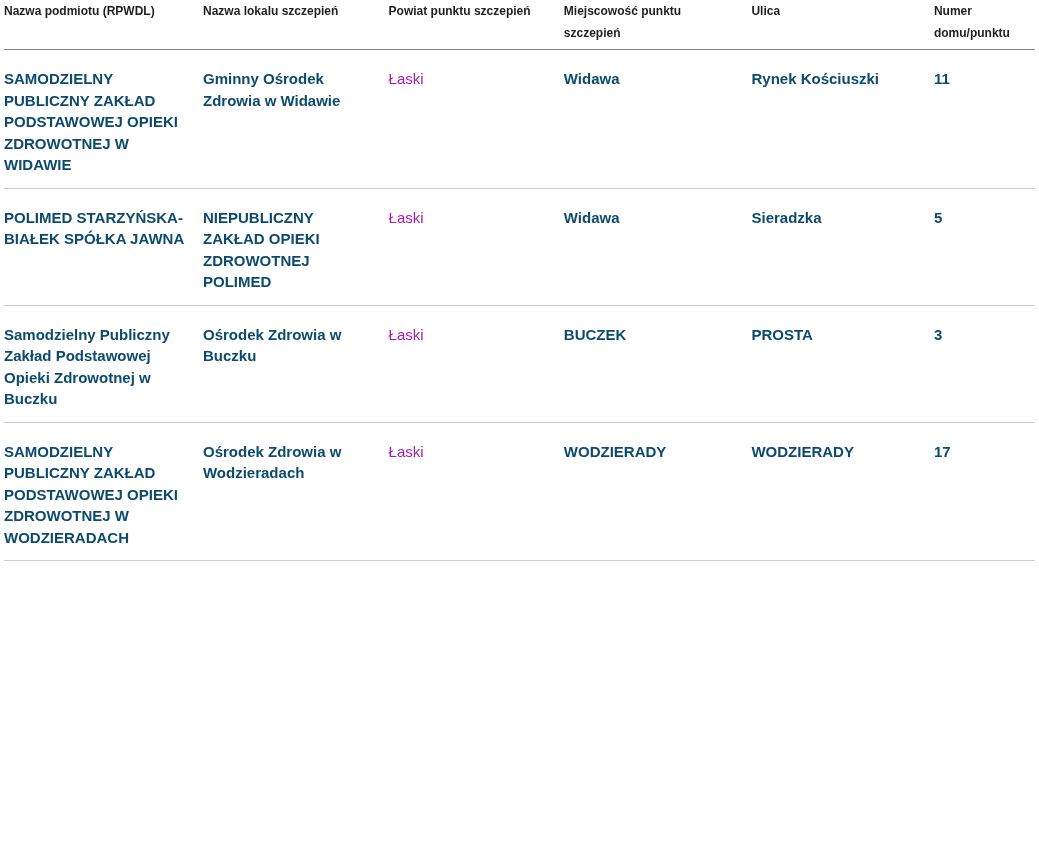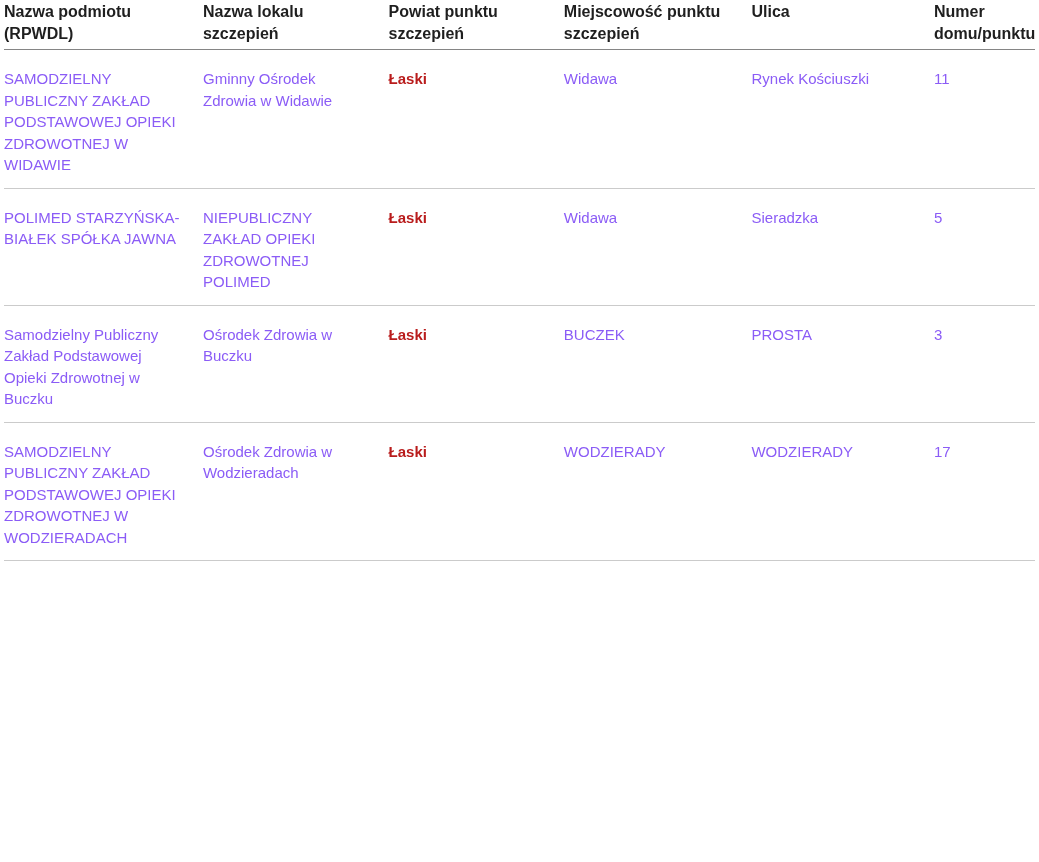--- a/index.html
+++ b/index.html
@@ -21,38 +21,38 @@
   }
   col.c1 { width: 19.3%; }
   col.c2 { width: 18.0%; }
   col.c3 { width: 17.0%; }
   col.c4 { width: 18.2%; }
   col.c5 { width: 17.7%; }
   col.c6 { width: 9.8%; }
   th {
     text-align: left;
     vertical-align: top;
-    font-size: 16px;
+    font-size: 12px;
     line-height: 21.5px;
     font-weight: 700;
     color: #1f1f1f;
     padding: 1px 18px 5px 0;
     border-bottom: 1px solid #858585;
   }
   td {
     text-align: left;
     vertical-align: top;
     font-size: 15px;
     line-height: 21.5px;
-    font-weight: 400;
-    color: #8b5cf6;
+    font-weight: 700;
+    color: #0c4a6e;
     padding: 18px 18px 12px 0;
     border-bottom: 1px solid #cbcbcb;
   }
-  td.county { font-weight: 700; color: #b91c1c; }
+  td.county { font-weight: 400; color: #a21caf; }
   th:last-child, td:last-child { padding-right: 0; }
 </style>
 </head>
 <body>
 
 <div class="table-wrap">
   <table>
     <colgroup>
       <col class="c1">
         <col class="c2">

